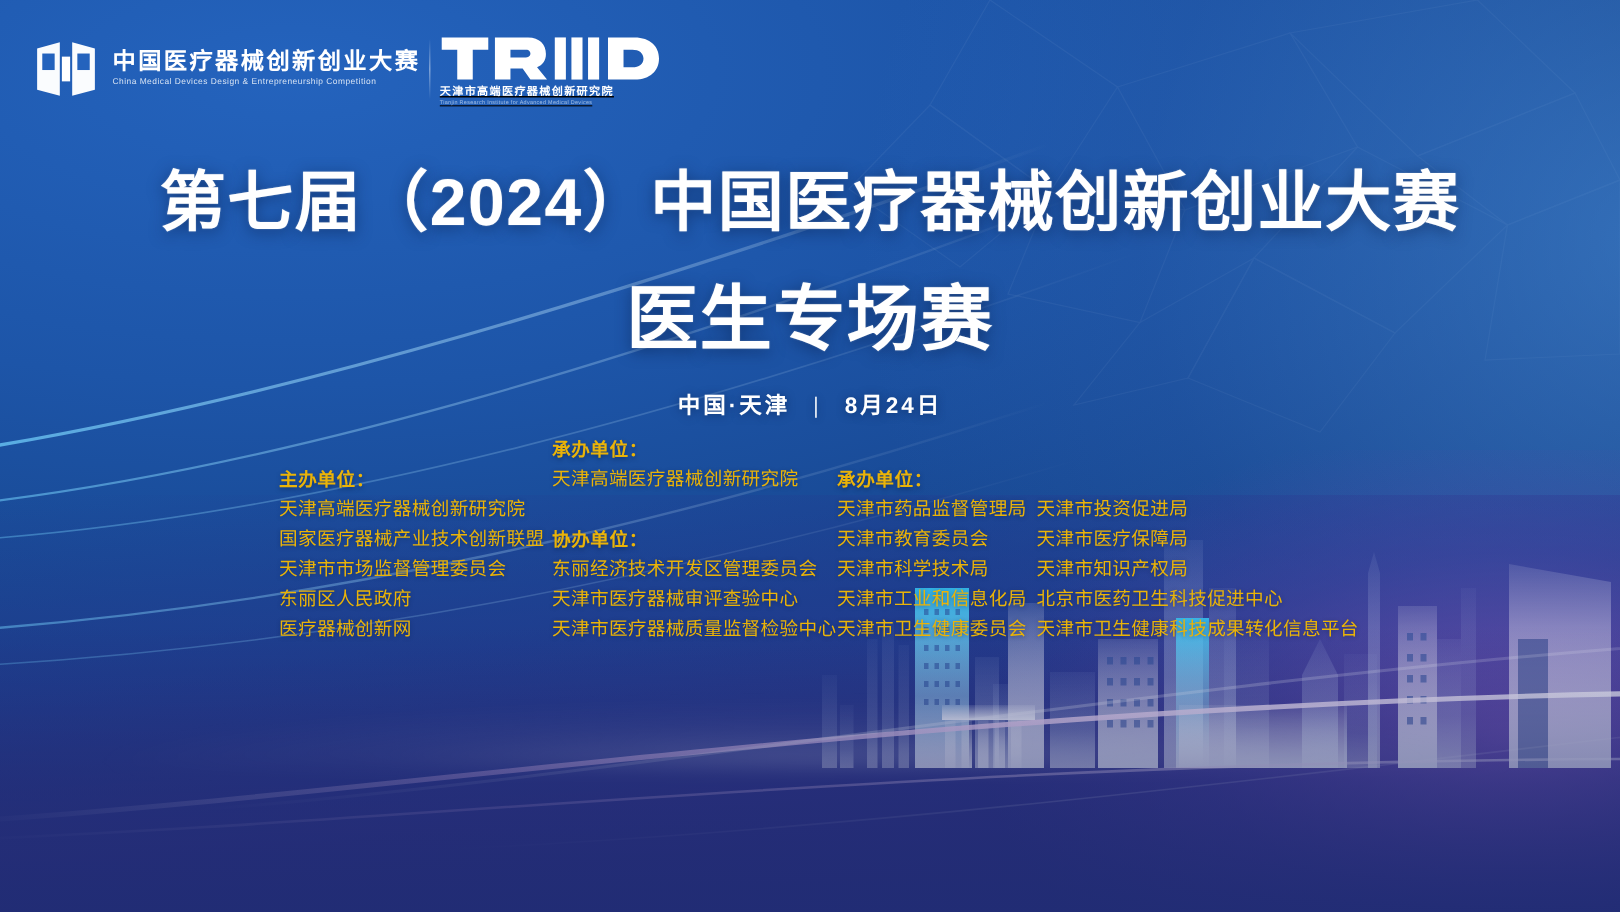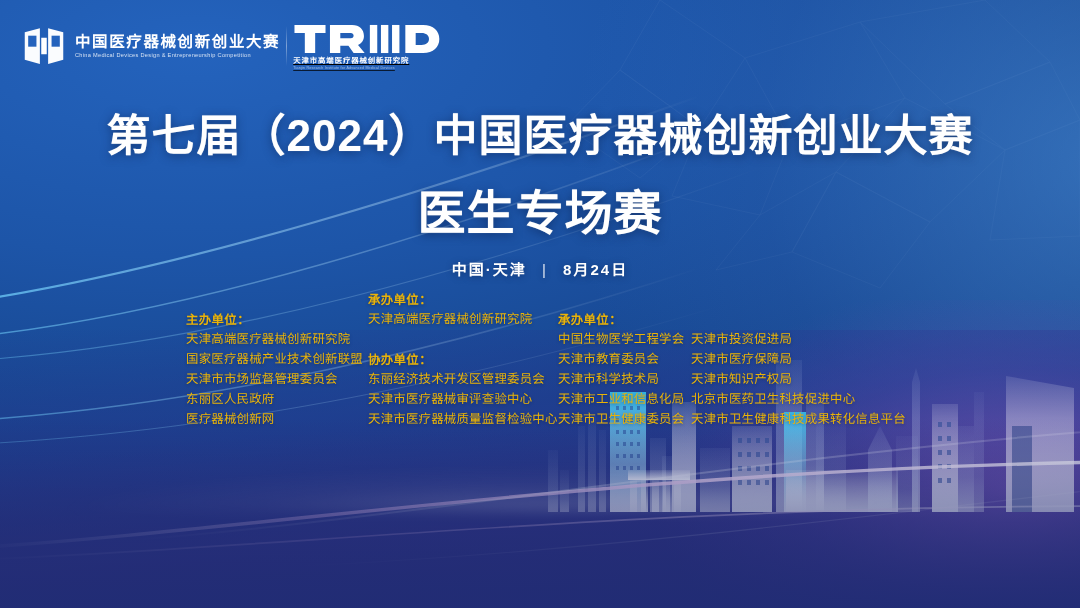--- a/index.html
+++ b/index.html
@@ -431,21 +431,21 @@
       <div class="unit-item">天津高端医疗器械创新研究院</div>
       <div class="spacer-row"></div>
       <div class="unit-head">协办单位：</div>
       <div class="unit-item">东丽经济技术开发区管理委员会</div>
       <div class="unit-item">天津市医疗器械审评查验中心</div>
       <div class="unit-item">天津市医疗器械质量监督检验中心</div>
     </div>
 
     <div class="col col-3">
       <div class="unit-head">承办单位：</div>
-      <div class="unit-item">中国生物医学工程学会</div>
+      <div class="unit-item">天津市药品监督管理局</div>
       <div class="unit-item">天津市教育委员会</div>
       <div class="unit-item">天津市科学技术局</div>
       <div class="unit-item">天津市工业和信息化局</div>
       <div class="unit-item">天津市卫生健康委员会</div>
     </div>
 
     <div class="col col-4">
       <div class="head-pad"></div>
       <div class="unit-item">天津市投资促进局</div>
       <div class="unit-item">天津市医疗保障局</div>

